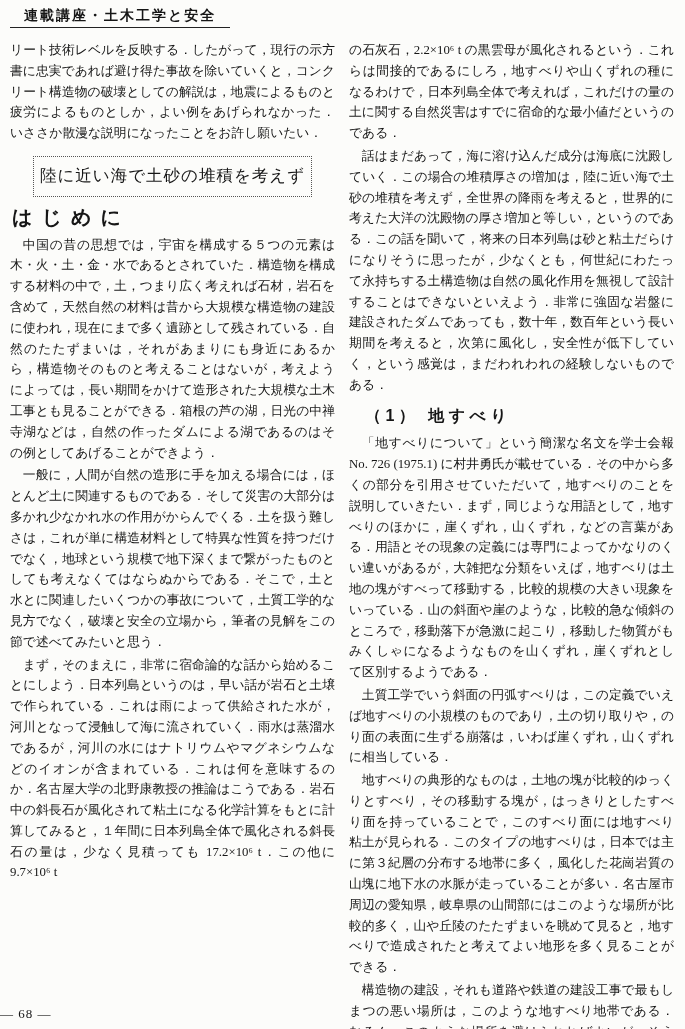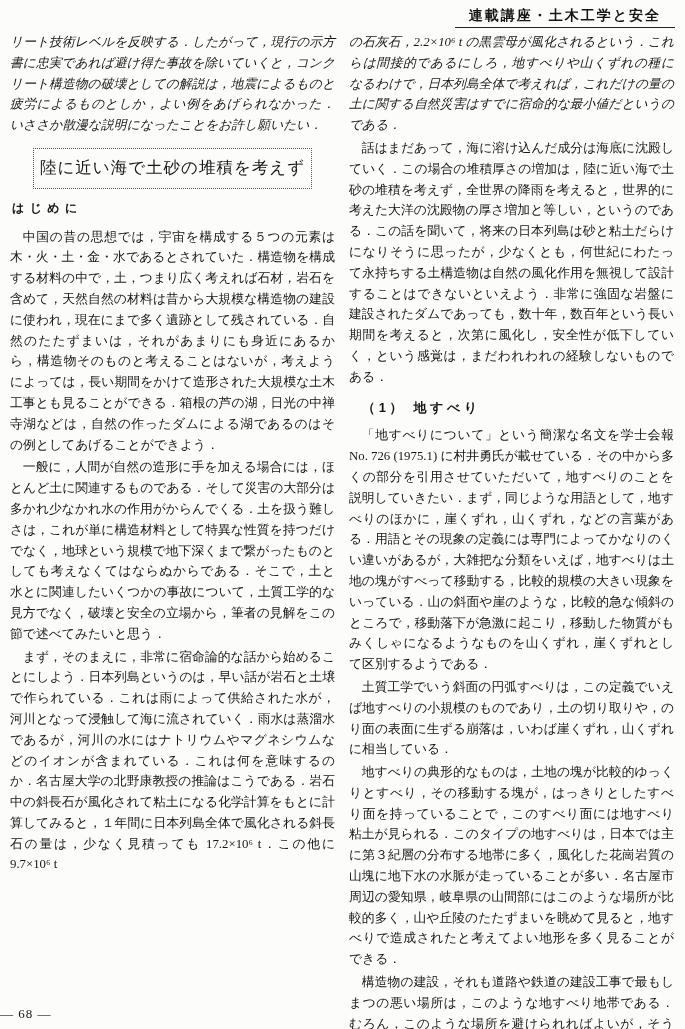--- a/index.html
+++ b/index.html
@@ -7,58 +7,58 @@
     position:relative;
     width:685px;height:1029px;
     margin:0 auto;
     background:#fcfcfa;
     box-sizing:border-box;
     padding:6px 10px 26px 10px;
     overflow:hidden;
     font-family:"Liberation Serif","DejaVu Serif",serif;
     color:#161616;
   }
-  .header{text-align:right;margin-bottom:4px;}
+  .header{text-align:left;margin-bottom:12px;}
   .header-text{
     display:inline-block;
     font-size:14px;font-weight:bold;
     letter-spacing:2px;
     border-bottom:1.5px solid #222;
     padding:0 14px 2px 14px;
   }
   .columns{display:flex;gap:14px;}
   .col{
     width:325px;
     font-size:12.8px;
     line-height:20.8px;
     text-align:justify;
   }
   .col p{margin:0 0 2px 0;text-indent:1em;}
-  .col p.cont{text-indent:0;font-style:italic;}
+  .col p.cont{text-indent:0;}
   .title-box{
     margin:12px auto 10px auto;
     width:86%;
     border:1px dotted #555;
     padding:9px 6px;
     text-align:center;
     font-size:16.5px;
     letter-spacing:1px;
     box-sizing:border-box;
   }
   .sec-heading{
-    font-family:Liberation Mono, monospace;
+    font-family:Liberation Sans, sans-serif;
     font-weight:bold;
-    font-size:12px;
+    font-size:20px;
     letter-spacing:0.45em;
     margin:10px 0 7px 2px;
   }
   .subsec-heading{
     font-family:"Liberation Sans","DejaVu Sans",sans-serif;
     font-weight:bold;
-    font-size:13px;
+    font-size:16px;
     letter-spacing:0.28em;
     margin:10px 0 7px 0;
     padding-left:1em;
   }
   .footer{
     position:absolute;
     bottom:7px;left:0;right:0;
     text-align:left;
     font-size:13px;
     letter-spacing:1px;

